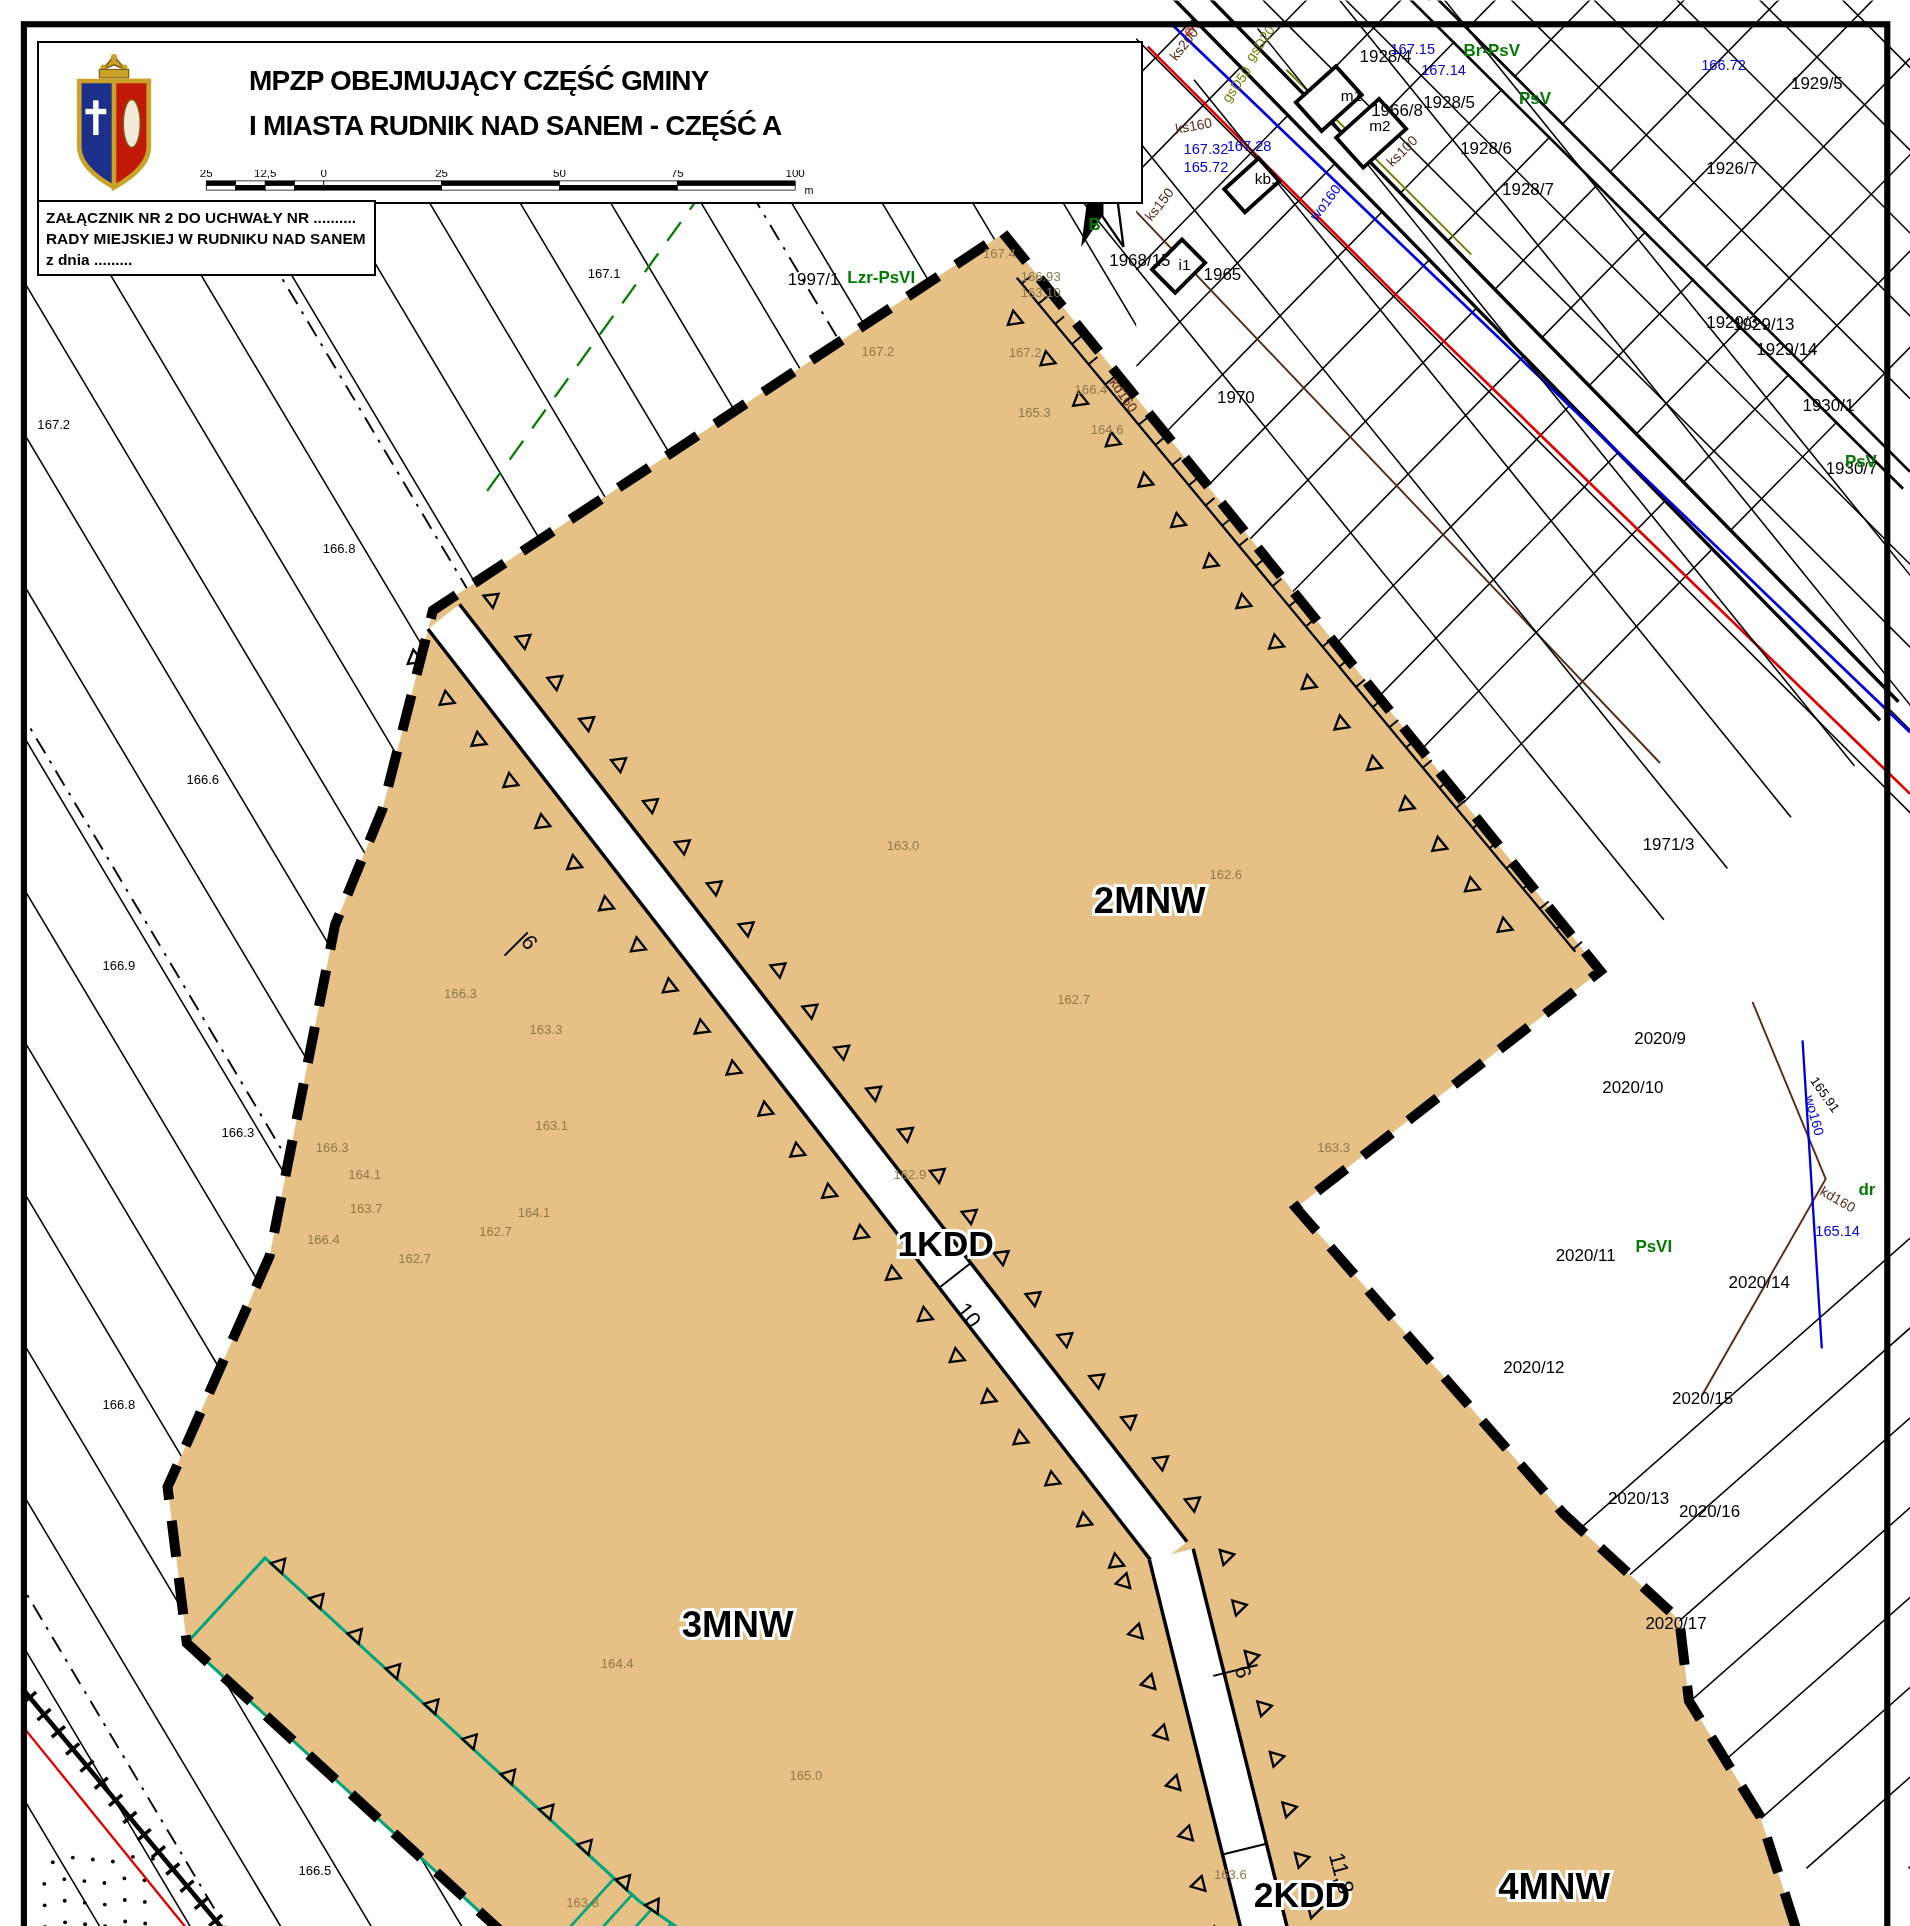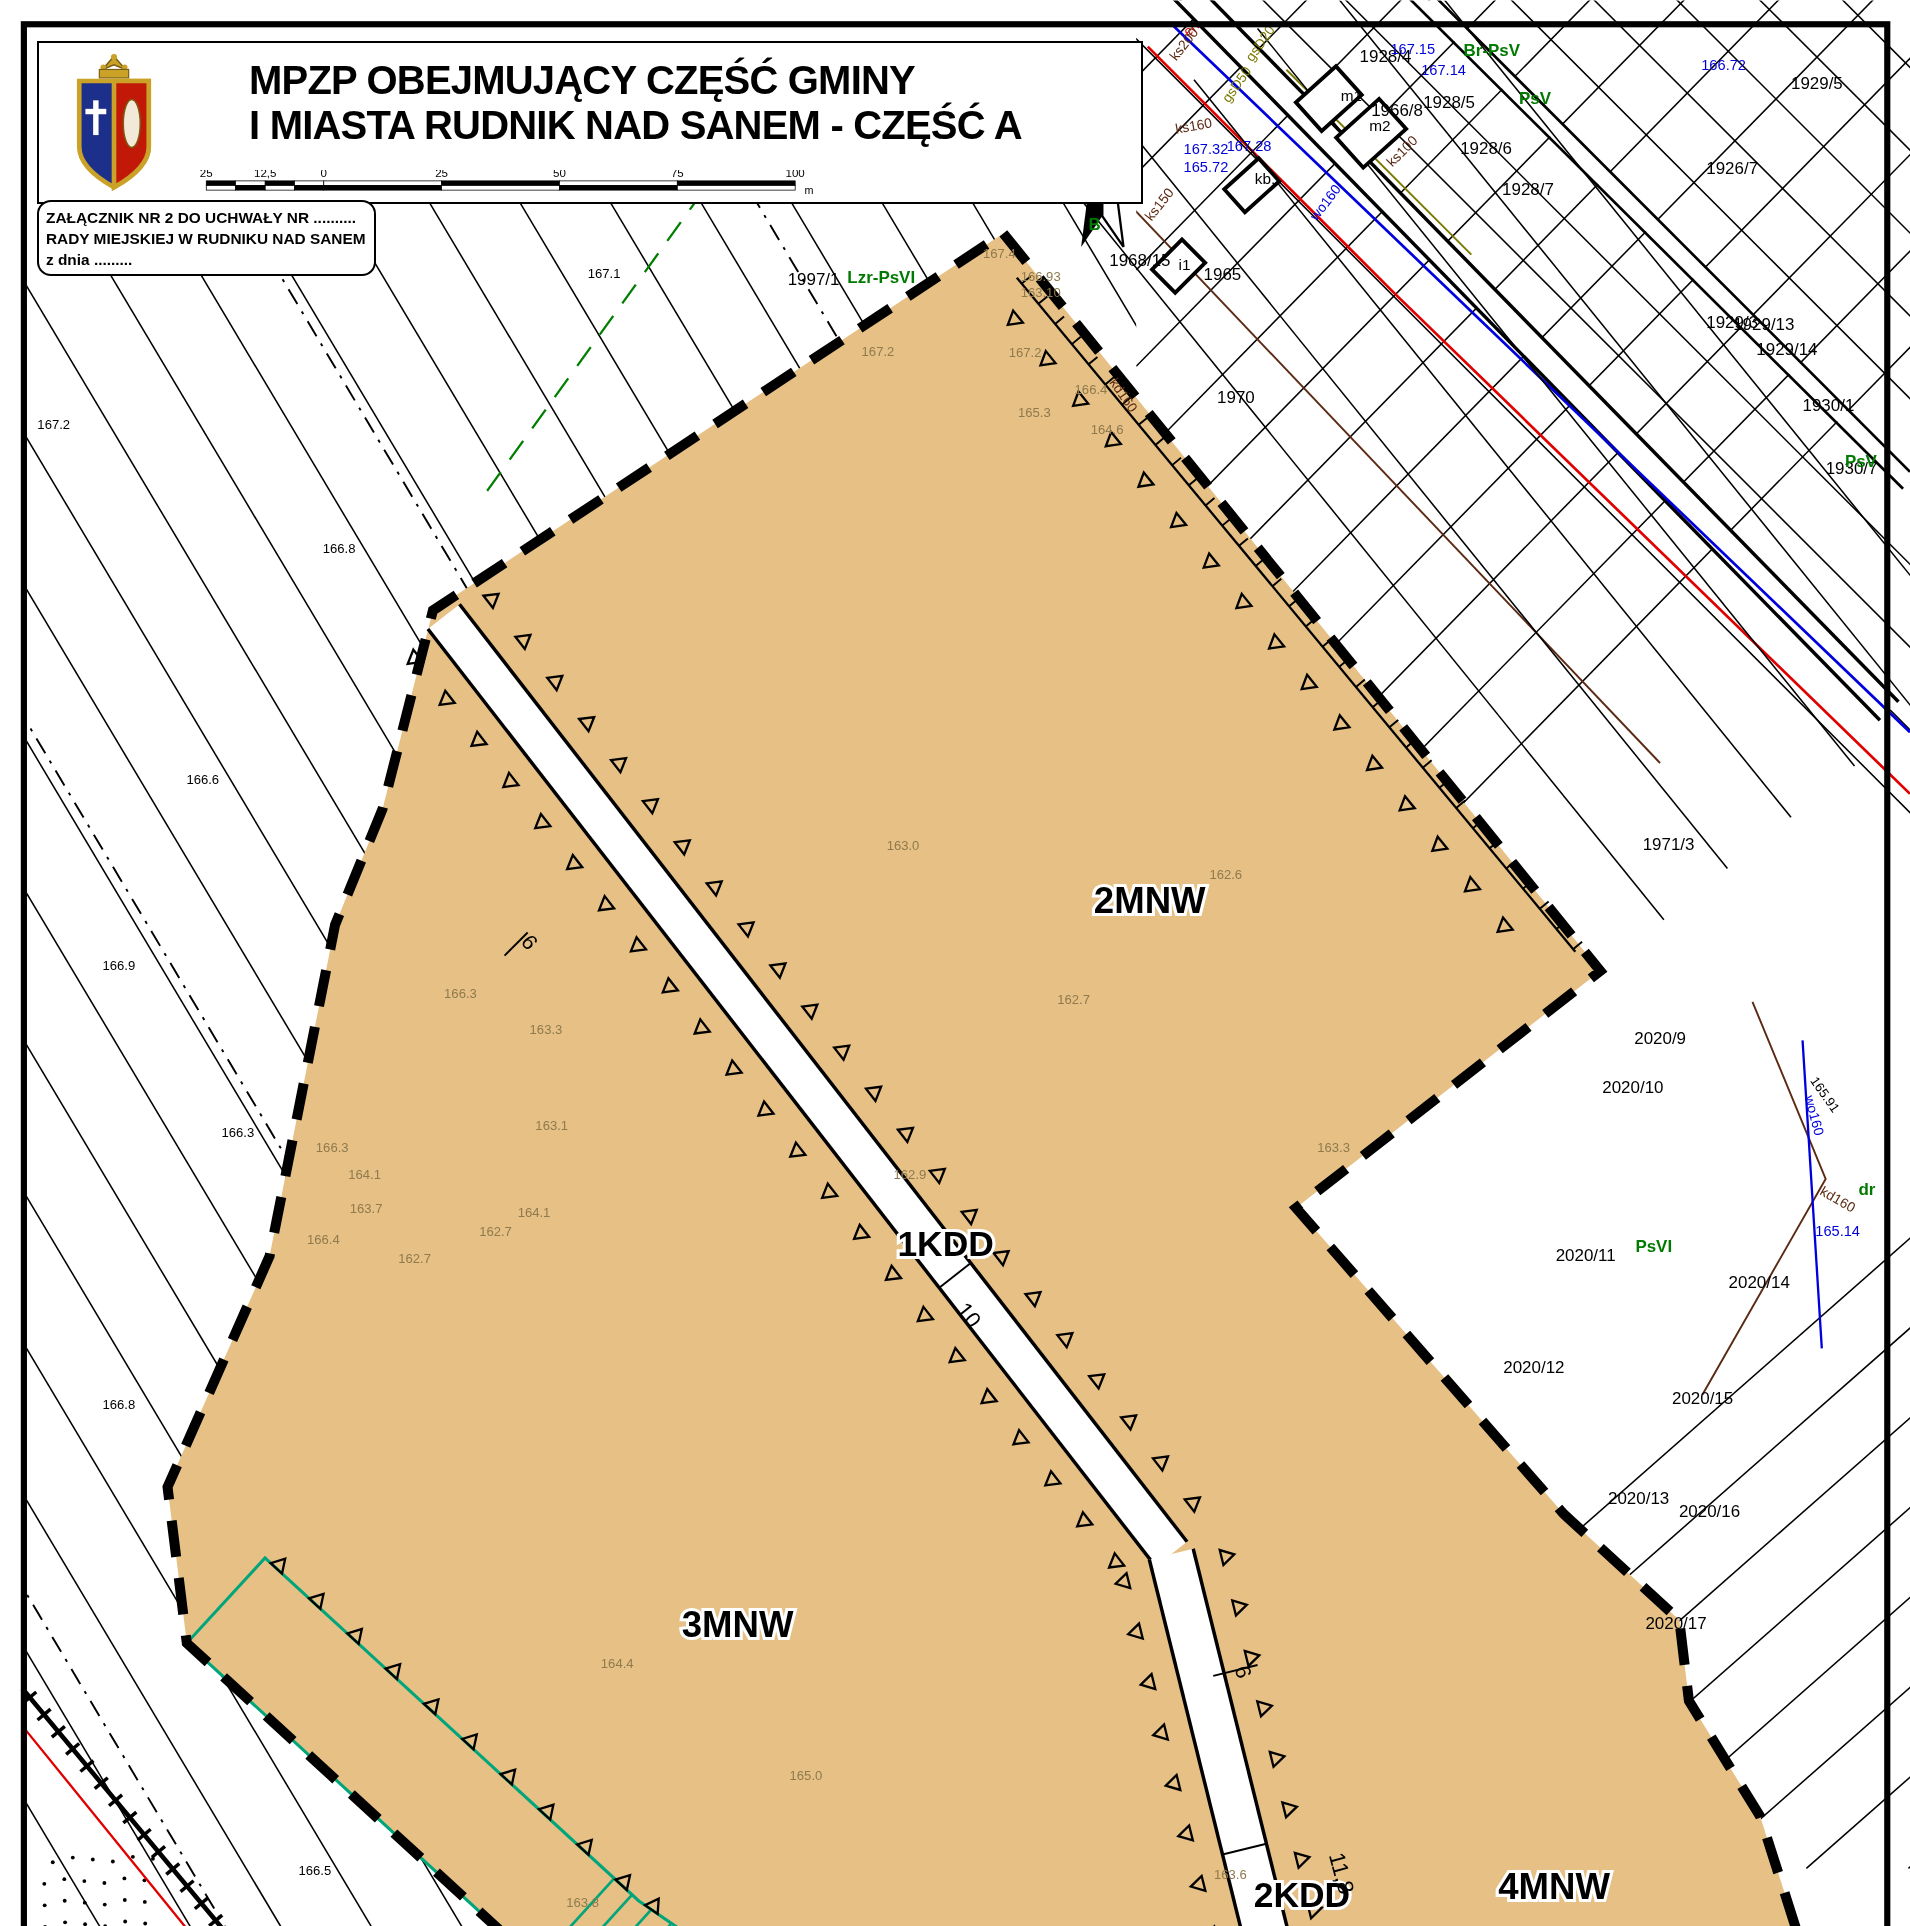--- a/index.html
+++ b/index.html
@@ -2,27 +2,27 @@
 <html style="font-size:6.2px"><head>
 <meta charset="utf-8">
 <style>
   html,body{margin:0;padding:0;background:#ffffff;}
   #page{position:relative;width:1910px;height:2958px;background:#fff;overflow:hidden;
         font-family:"Liberation Sans",sans-serif;}
   #mapsvg{position:absolute;left:0;top:0;}
   .box{position:absolute;background:#fff;border:2.7px solid #000;box-sizing:border-box;}
   
   #titleblock{left:37px;top:41px;width:1106px;height:163px;}
-  #titleblock .ttl{position:absolute;left:210px;top:14.6px;font-weight:bold;font-size:40px;
+  #titleblock .ttl{position:absolute;left:210px;top:14.6px;font-weight:bold;font-size:28px;
                    line-height:45px;letter-spacing:-0.8px;color:#000;white-space:nowrap;}
   #crest{position:absolute;left:17.3px;top:10.8px;width:116px;height:139px;}
   #meta{position:absolute;right:23px;top:75px;text-align:center;font-size:17px;line-height:23px;color:#000;}
   #scalebar{position:absolute;left:123px;top:127px;width:674px;height:31px;}
   
-  #annex{left:37px;top:200px;width:339px;height:76px;border-width:2.3px;padding:5.4px 7px;border-radius:14px;}
+  #annex{left:37px;top:200px;width:339px;height:76px;border-width:2.3px;padding:5.4px 7px;}
   #annex div{font-weight:bold;font-size:15.4px;line-height:21px;color:#000;white-space:nowrap;}
   
   text{font-family:"Liberation Sans",sans-serif;}
   .lk{fill:#000;}
   .lb{fill:#8f7a4e;}
   .lg{fill:#007a00;font-weight:bold;}
   .lu{fill:#0000dd;}
   .lr{fill:#e00000;}
   .lm{fill:#5c2a14;}
   .lo{fill:#7a7a00;}

